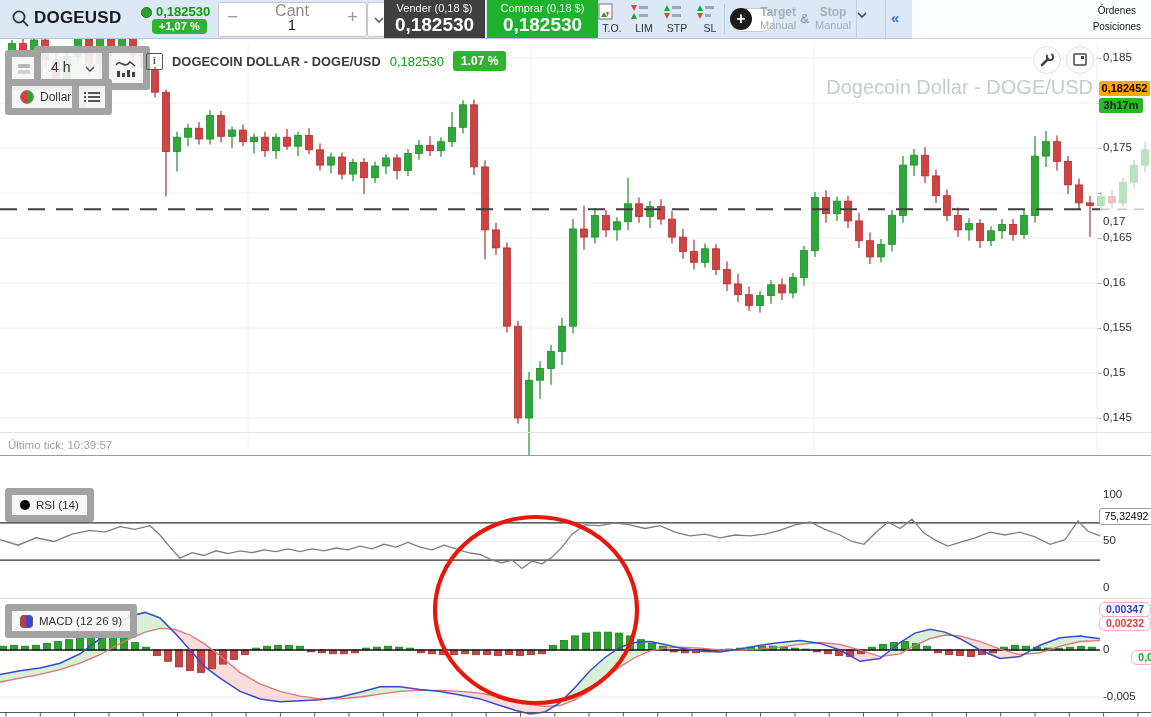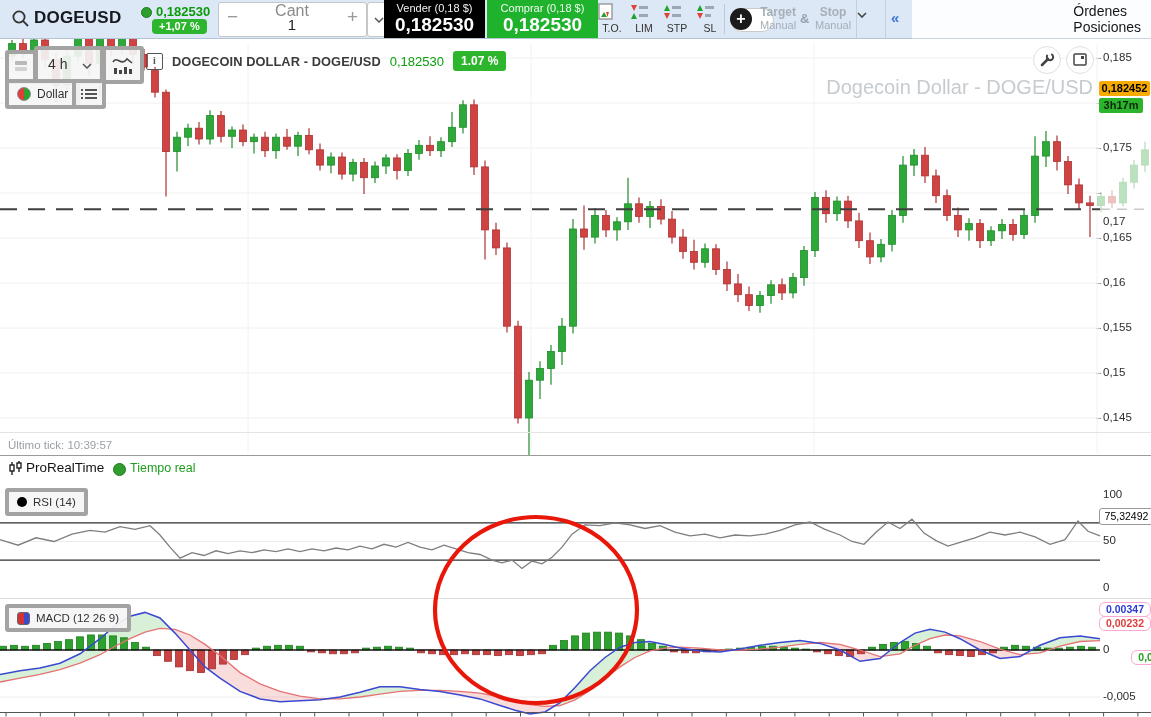--- a/index.html
+++ b/index.html
@@ -15,40 +15,40 @@
   .chg-badge{left:152px;top:19px;background:#2db52d;color:#fff;font-size:11px;font-weight:bold;
              border-radius:4px;padding:1px 7px;line-height:13px;}
   #qty-panel{left:218px;top:2px;width:147px;height:33px;background:#fff;border:1px solid #c6c6c6;border-radius:3px;}
   .qty-minus{left:8px;top:3px;font-size:19px;color:#9a9a9a;cursor:default;}
   .qty-plus{right:8px;top:3px;font-size:19px;color:#9a9a9a;}
   .qty-center{left:40px;top:2px;width:66px;text-align:center;}
   .qty-label{font-size:16px;color:#8a8a8a;line-height:12px;}
   .qty-value{font-size:15px;color:#222;line-height:16px;}
   #qty-chevron{left:367px;top:2px;width:21px;height:33px;background:#fff;border:1px solid #c6c6c6;border-radius:3px;}
   .btn2line{top:0;height:38px;color:#fff;text-align:center;cursor:pointer;}
-  #sell-btn{left:384px;width:101px;background:#000000;}
+  #sell-btn{left:384px;width:101px;background:#404040;}
   #buy-btn{left:487px;width:111px;background:#1fb22c;}
   .btn-sub{font-size:11px;line-height:14px;padding-top:1px;color:rgba(255,255,255,.95);}
   .btn-big{font-size:19px;font-weight:bold;line-height:20px;}
   .tool-cell{top:0;width:32px;height:38px;text-align:center;}
   .tool-label{font-size:10.5px;color:#333;line-height:12px;margin-top:0px;}
   #tb-divider{left:724px;top:4px;width:1px;height:30px;background:#bccbdb;}
   #ts-toggle{left:730px;top:8px;width:42px;height:22px;background:#fff;border:1px solid #c9c9c9;border-radius:12px;}
   #ts-knob{left:-1px;top:-1px;width:22px;height:22px;background:#1b1b1b;border-radius:50%;color:#fff;
            font-size:16px;line-height:21px;text-align:center;font-weight:bold;}
   .ts-text{top:6px;text-align:center;color:#a7aeb8;}
   .ts-main{font-size:12px;font-weight:bold;line-height:13px;}
   .ts-sub{font-size:11px;line-height:12px;}
   #ts-amp{left:800px;top:11px;color:#99a1ac;font-weight:bold;font-size:13px;}
   #tb-chevron2{left:856px;top:0;width:28px;height:38px;border-left:1px solid #c2d1e0;border-right:1px solid #c2d1e0;}
   .chev-center{left:0;top:12px;width:100%;text-align:center;}
   #collapse{left:891px;top:9px;color:#3f76d6;font-size:15px;font-weight:bold;}
-  #right-links{right:10px;top:3px;text-align:left;font-size:14px;color:#14171a;line-height:16px;}
+  #right-links{right:10px;top:3px;text-align:center;font-size:10px;color:#14171a;line-height:16px;}
   
-  .chip{background:rgba(245,245,245,.92);border:4px solid #a3a3a3;border-radius:3px;z-index:30;}
+  .chip{background:rgba(245,245,245,.92);border:7px solid #a3a3a3;border-radius:3px;z-index:30;}
   #tool-chip{left:5px;top:50px;width:24px;height:26px;}
   #tf-chip{left:34px;top:46px;width:62px;height:30px;}
   #tf-label{left:10px;top:6px;font-size:14px;color:#333;}
   #type-chip{left:102px;top:46px;width:34px;height:30px;}
   #info-row{left:146px;top:51px;display:flex;align-items:center;gap:9px;z-index:30;}
   #info-icon{width:15px;height:15px;border:1.6px solid #555;border-radius:2px;color:#555;
              font-size:10px;font-weight:bold;text-align:center;line-height:14px;font-family:"Liberation Serif",serif;}
   #instrument{font-size:12.8px;color:#3b3b3b;font-weight:bold;letter-spacing:.1px;}
   #hdr-price{font-size:13px;color:#0aa00a;}
   #hdr-chg{background:#2db52d;color:#fff;font-size:12px;font-weight:bold;border-radius:3px;padding:3px 8px;}
@@ -698,31 +698,20 @@
       <div class="abs axis-tick" style="top: 418px;"></div>
       <div class="abs axis-label" style="top: 411px;">0,145</div>
     </div>
   <div id="last-price-badge" class="abs">0,182452</div>
   <div id="countdown-badge" class="abs">3h17m</div>
 
   <div class="abs hline" style="top:432px;background:#e4e4e4;z-index:5;"></div>
   <div id="last-tick" class="abs">Último tick: 10:39:57</div>
   <div class="abs hline" style="top:455px;background:#9b9b9b;z-index:5;"></div>
 
-  <div id="prt-row" class="abs">
-    <svg class="abs" style="left:8px;top:5px;" width="16" height="16">
-      <line x1="4" y1="1" x2="4" y2="14" stroke="#111" stroke-width="1.3"></line>
-      <rect x="2" y="4" width="4" height="6" fill="#fff" stroke="#111" stroke-width="1.3"></rect>
-      <line x1="11" y1="0" x2="11" y2="11" stroke="#111" stroke-width="1.3"></line>
-      <rect x="9" y="2" width="4" height="5" fill="#fff" stroke="#111" stroke-width="1.3"></rect>
-    </svg>
-    <span id="prt-name" class="abs">ProRealTime</span>
-    <div id="feed-dot" class="abs"></div>
-    <span id="feed-label" class="abs">Tiempo real</span>
-  </div>
 
   <svg id="rsi-svg" class="abs" style="left:0;top:481px;" width="1151" height="117" viewBox="0 481 1151 117">
       <line x1="0" x2="1100" y1="541.5" y2="541.5" stroke="#ececec" stroke-width="1"></line>
       <line x1="0" x2="1100" y1="522.9" y2="522.9" stroke="#2f2f2f" stroke-width="1.4"></line>
       <line x1="0" x2="1100" y1="560.1" y2="560.1" stroke="#2f2f2f" stroke-width="1.4"></line>
       <polyline points="0,539.6 18,545.2 36,537.8 54,541.5 72,534.1 90,530.3 105,532.2 120,526.6 135,529.4 150,525.7 160,535.0 170,547.1 180,558.2 192,552.7 204,555.5 216,550.8 228,553.6 240,550.8 252,552.7 264,549.9 276,551.7 288,548.9 300,551.7 312,548.9 324,550.8 336,548.0 348,549.9 360,546.1 372,548.9 384,544.3 396,547.1 408,542.4 420,547.1 432,549.9 444,545.2 456,548.9 468,552.7 480,554.5 492,560.1 502,562.9 512,560.1 522,568.5 532,561.0 542,563.8 552,557.3 562,547.1 572,534.1 585,524.8 600,525.7 615,522.9 630,524.8 645,528.5 660,525.7 675,532.2 690,535.9 705,534.1 720,537.8 735,535.0 750,535.9 765,534.1 780,530.3 795,524.8 810,522.0 825,529.4 840,535.0 852,541.5 864,544.3 876,532.2 888,522.0 900,528.5 912,519.2 924,533.1 936,540.6 948,546.1 960,542.4 975,537.8 990,532.2 1005,535.0 1020,532.2 1035,536.9 1050,544.3 1065,539.6 1078,521.0 1088,531.3 1100,535.9" fill="none" stroke="#7e7e7e" stroke-width="1.3"></polyline>
     </svg>
   <div id="rsi-chip" class="abs chip ind-chip">
     <div id="rsi-icon"></div>
     <span class="ind-label">RSI (14)</span>

